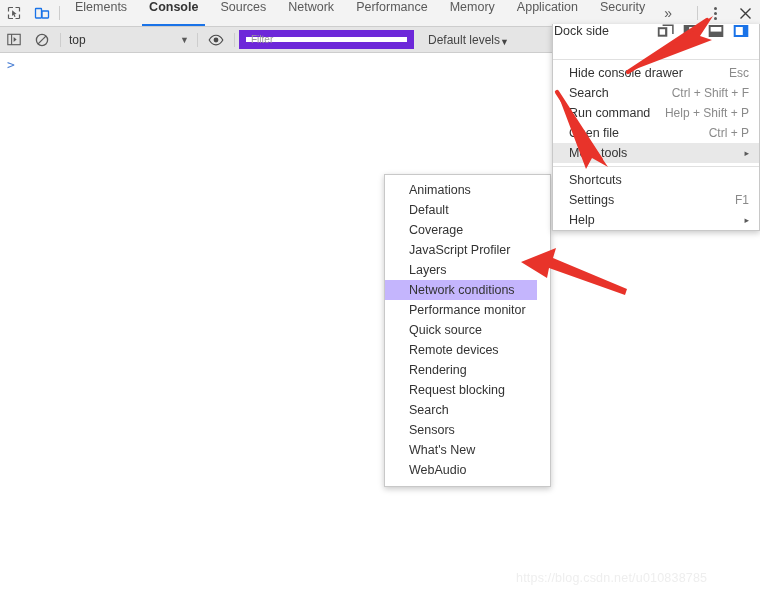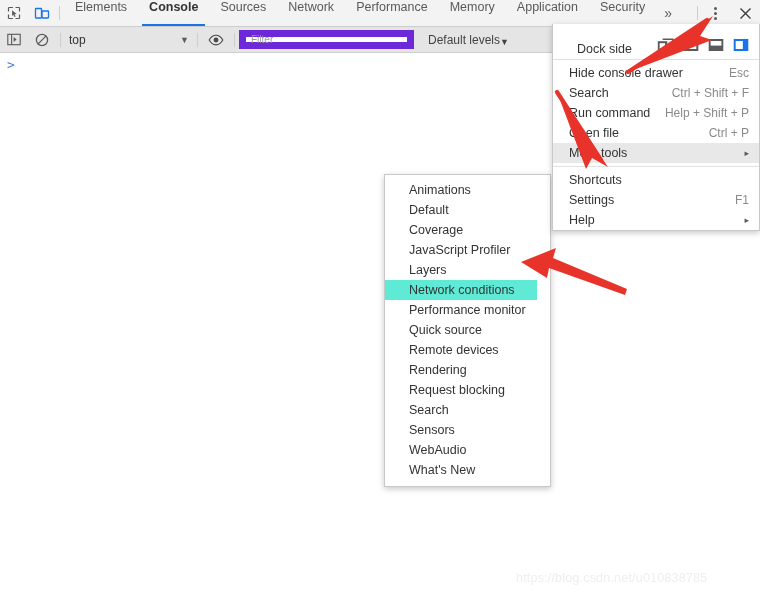--- a/index.html
+++ b/index.html
@@ -195,22 +195,22 @@
     border: 1px solid #c8c8c8;
     border-top: none;
     box-shadow: 0 2px 6px rgba(0,0,0,0.22);
     padding: 0;
     box-sizing: border-box;
     z-index: 30;
   }
   .dock-row {
     height: 32px;
     display: flex;
-    align-items: flex-end;
-    padding: 0 10px 0 24px;
+    align-items: flex-start;
+    padding: 0 10px 0 1px;
     box-sizing: border-box;
   }
   .dock-label {
     font-size: 12.5px;
     color: #333;
   }
   .dock-icons {
     margin-left: auto;
     display: flex;
     align-items: center;
@@ -257,21 +257,21 @@
   }
   .smi {
     height: 20px;
     display: flex;
     align-items: center;
     padding: 0 10px 0 24px;
     font-size: 12.5px;
     color: #333;
     box-sizing: border-box;
   }
-  .smi.hl { background: #5eead4; }
+  .smi.hl { background: #c4b5fd; }
 
   
   .arrows {
     position: absolute;
     left: 0; top: 0;
     width: 760px; height: 597px;
     pointer-events: none;
     z-index: 60;
   }
 
@@ -504,24 +504,24 @@
     <div class="smi">
       <span>Request blocking</span>
     </div>
     <div class="smi">
       <span>Search</span>
     </div>
     <div class="smi">
       <span>Sensors</span>
     </div>
     <div class="smi">
+      <span>What's New</span>
+    </div>
+    <div class="smi">
       <span>WebAudio</span>
-    </div>
-    <div class="smi">
-      <span>What's New</span>
     </div>
   </div>
 
   <svg class="arrows" viewBox="0 0 760 597">
 
     <g>
       <path d="M628 72 L713 16 L700 36 L712 40 Z" fill="#e8332a"></path>
       <path d="M628 72 L707 20" stroke="#e8332a" stroke-width="4.2" stroke-linecap="round"></path>
     </g>
 

